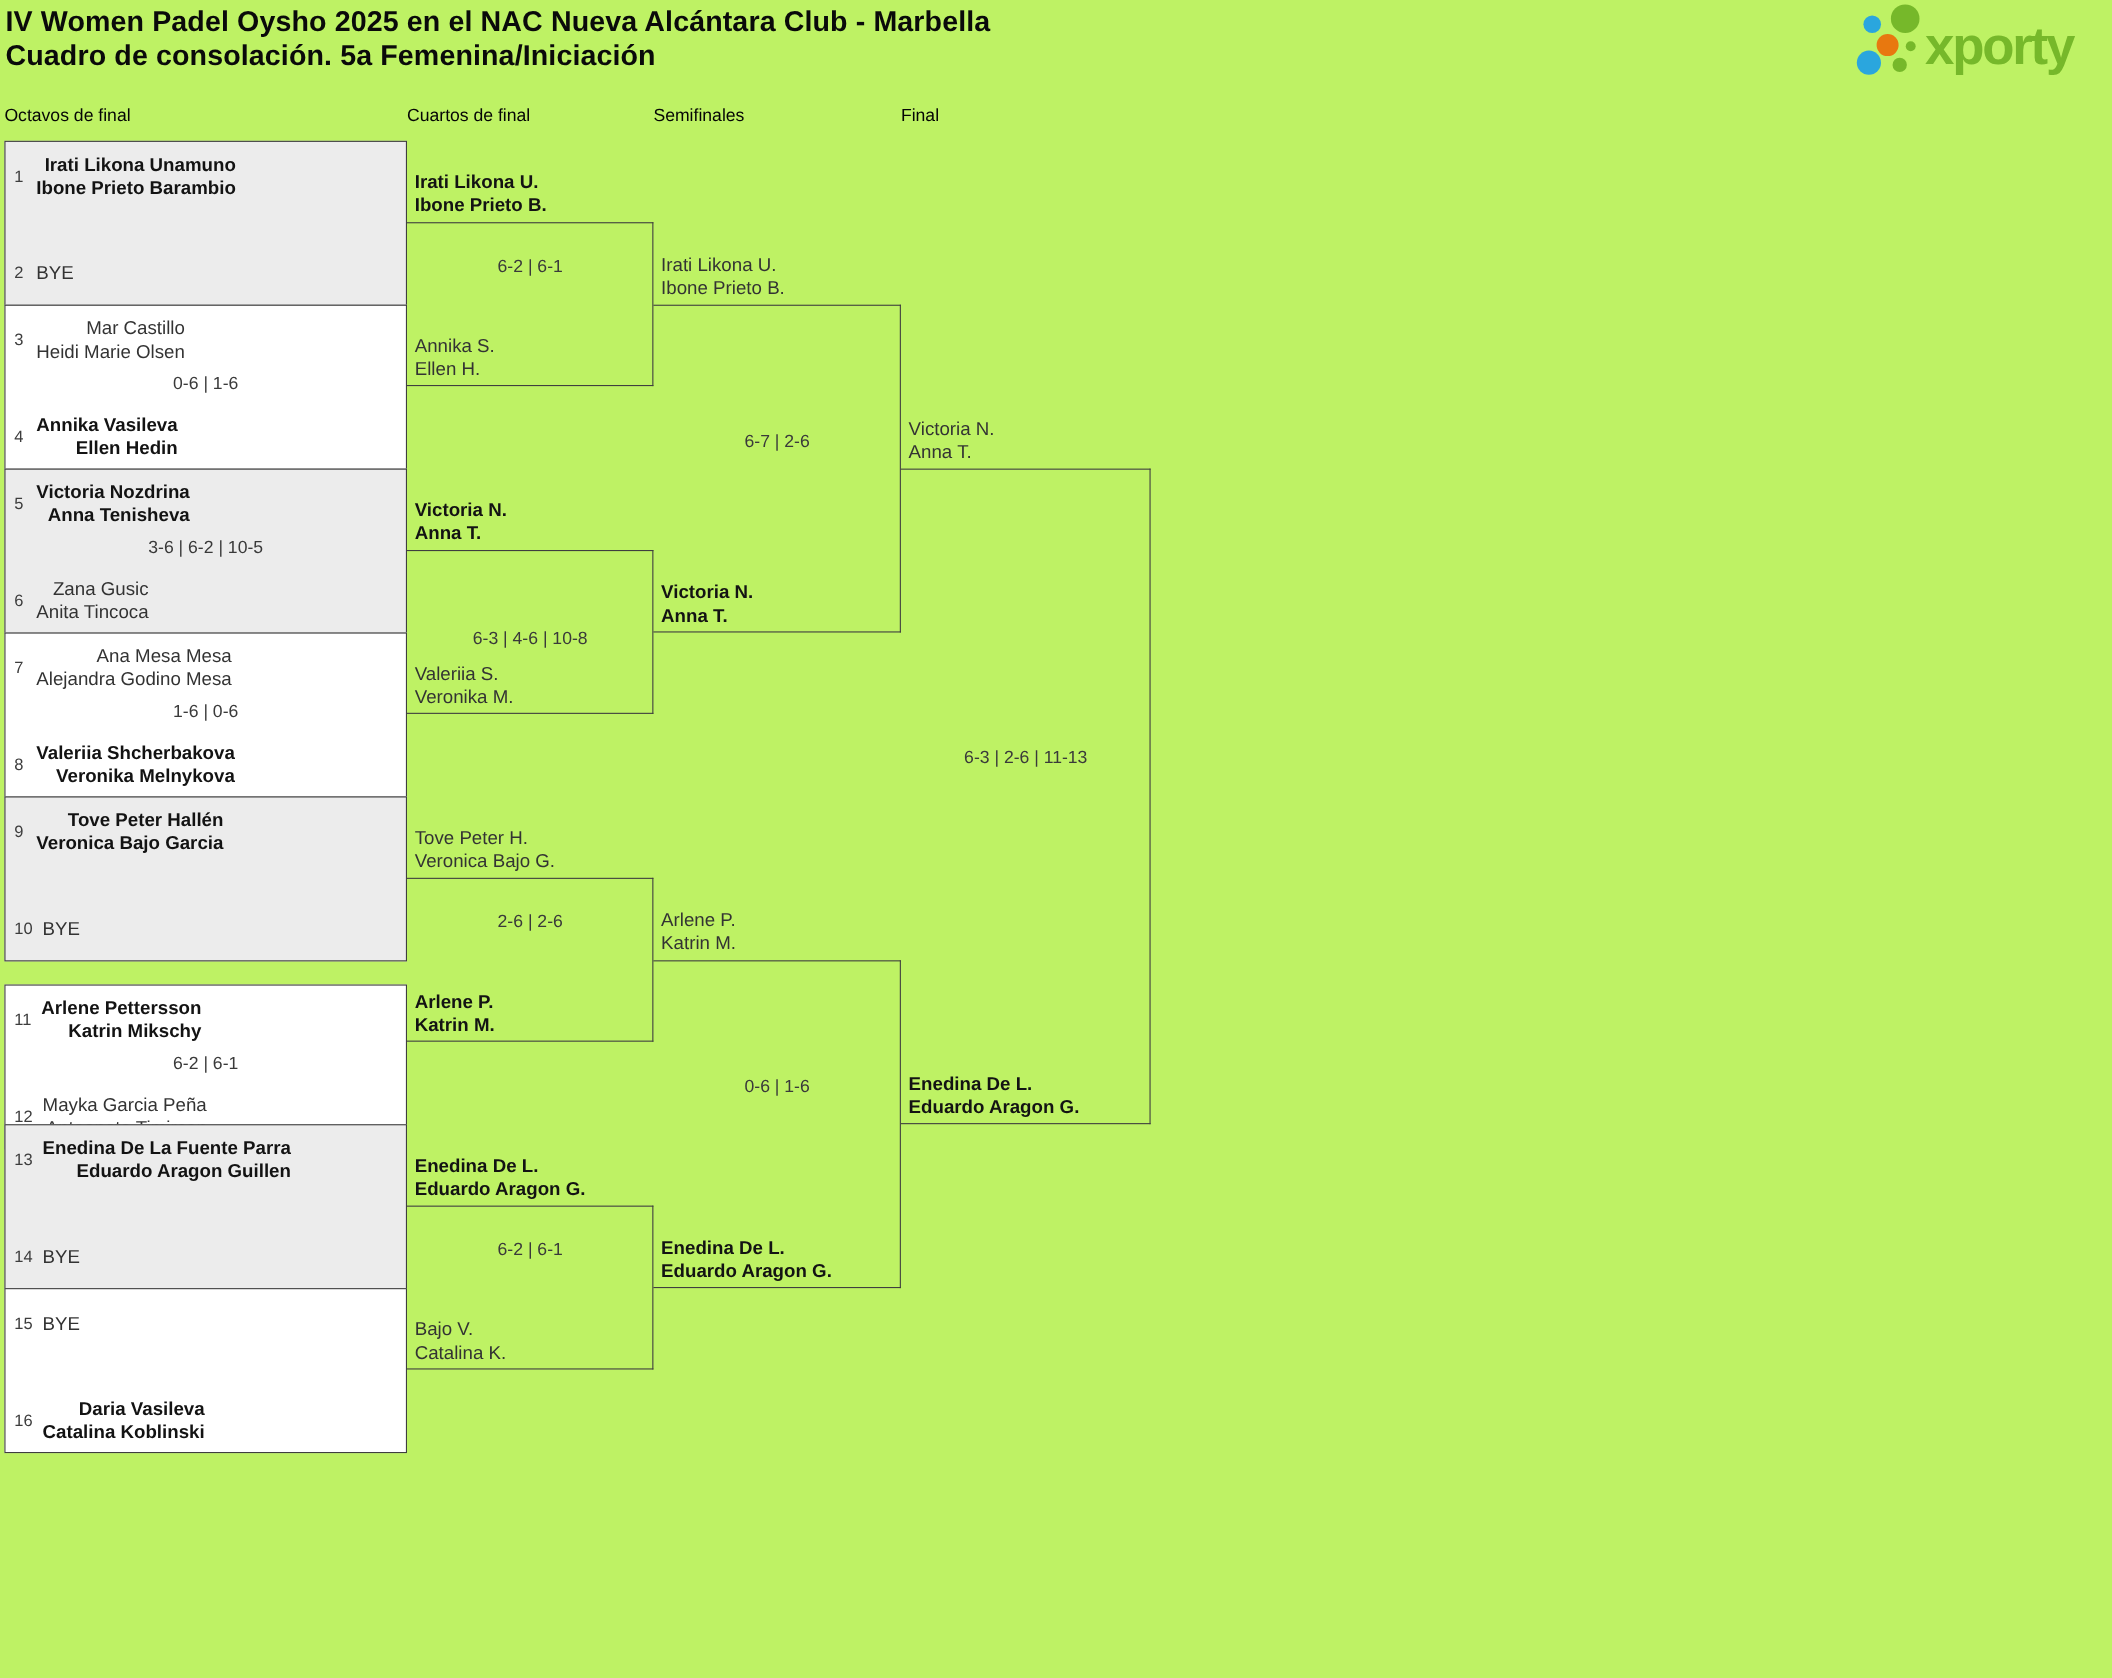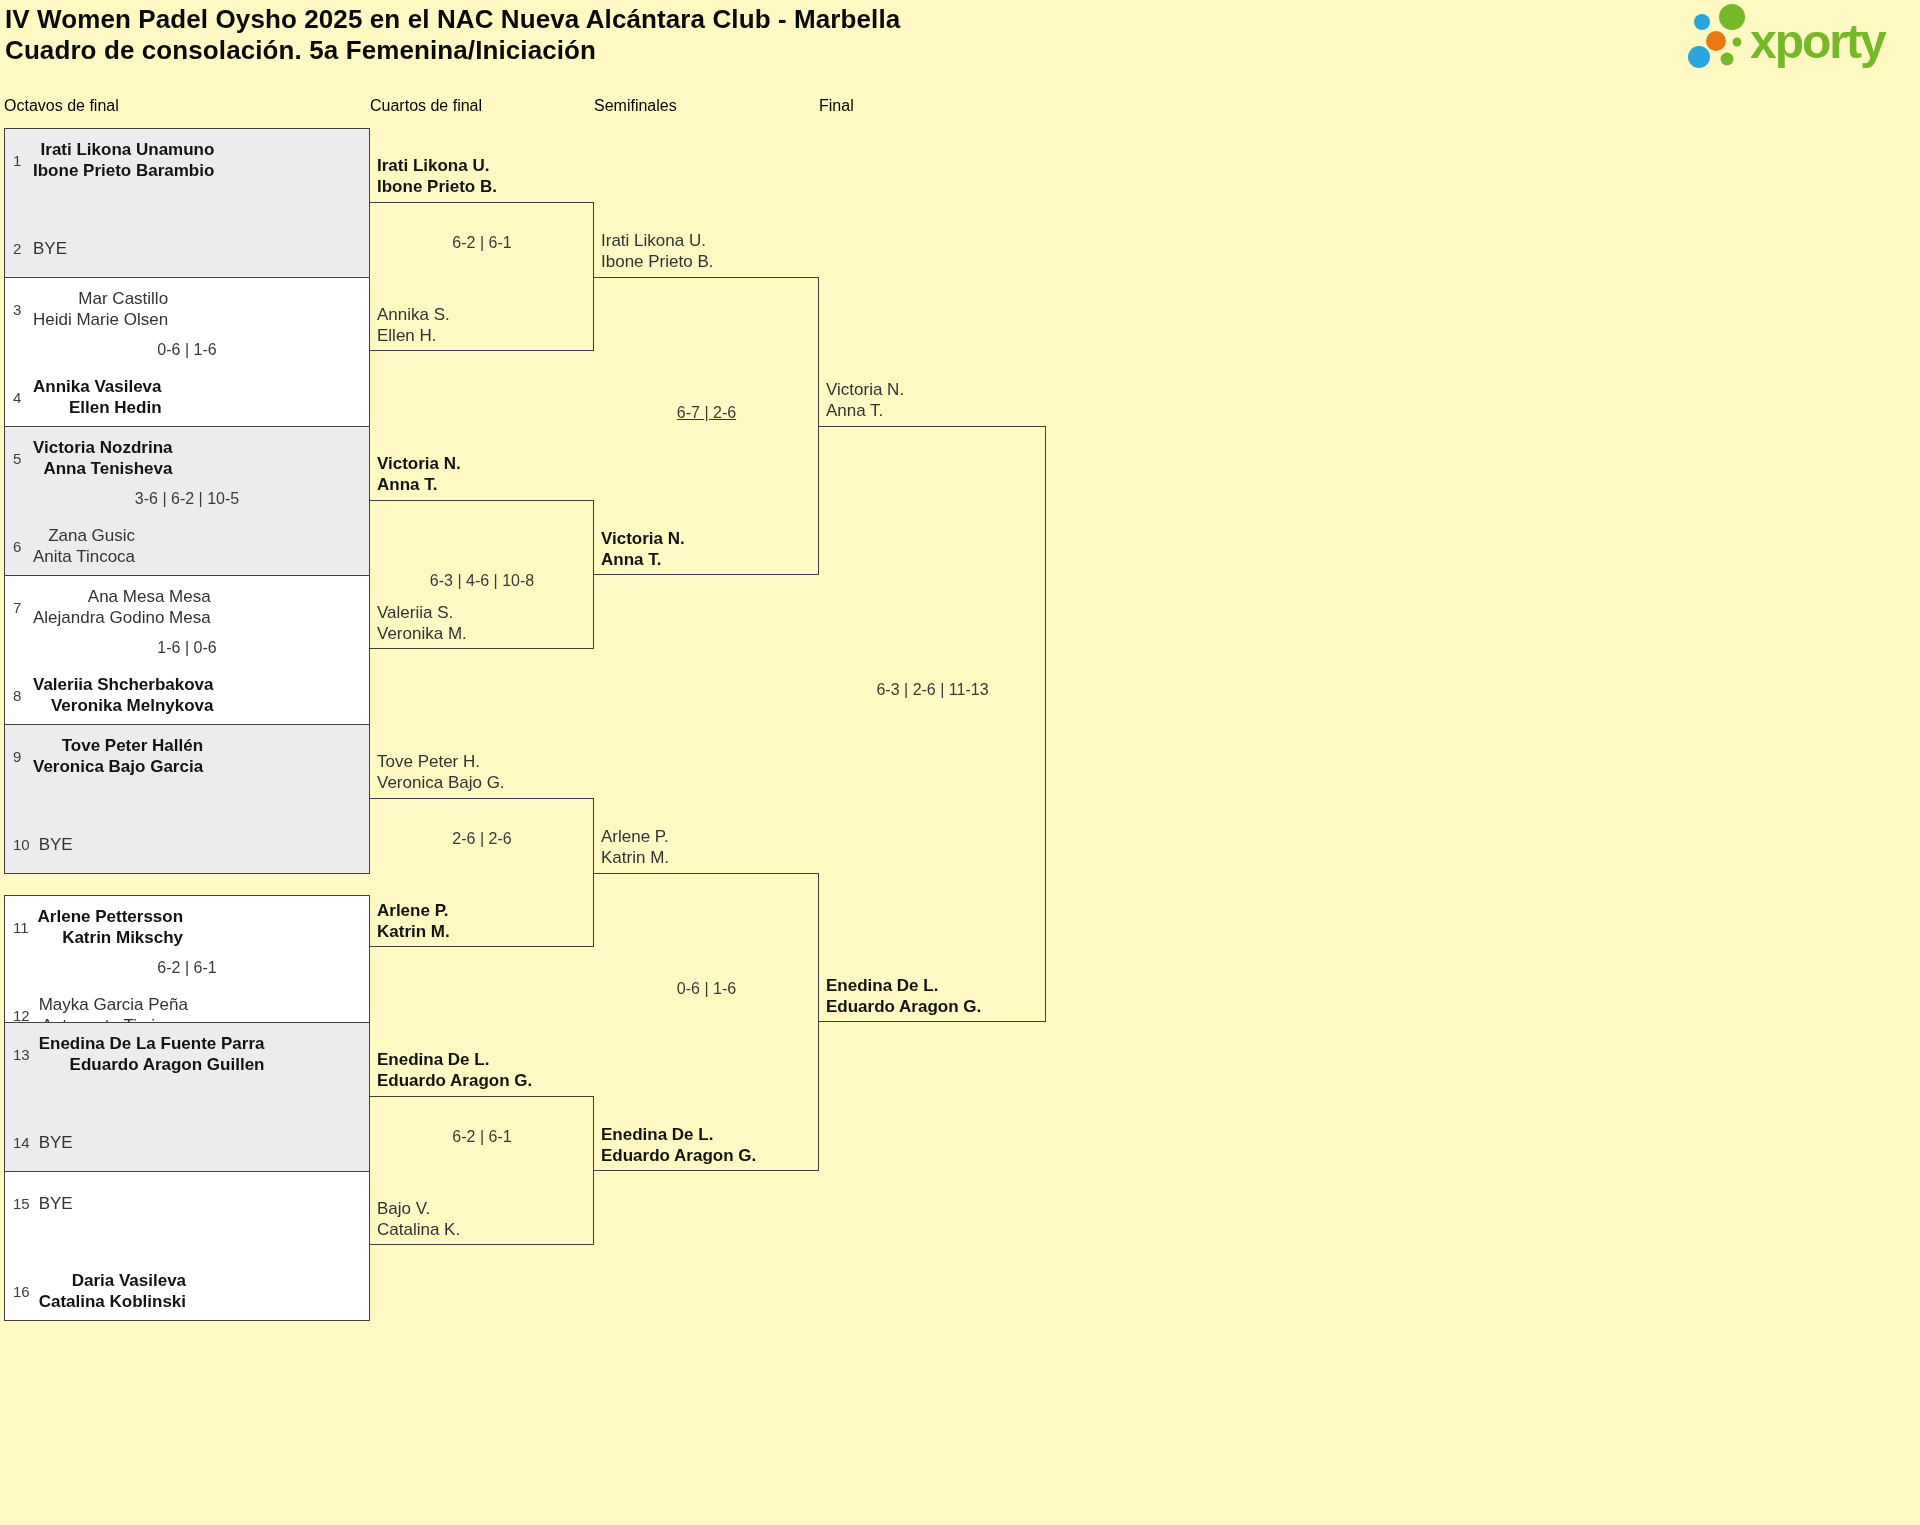--- a/index.html
+++ b/index.html
@@ -1,18 +1,18 @@
 <!DOCTYPE html>
 <html><head>
 <meta charset="utf-8">
 <style>
   html,body { margin:0; padding:0; background:#ffffff; }
   .page {
     position:relative; width:1920px; height:1525px; overflow:hidden;
-    background:#fef9c3; font-family:"Liberation Sans", sans-serif;
+    background:#bef264; font-family:"Liberation Sans", sans-serif;
     -webkit-font-smoothing:antialiased;
   }
   .title {
     position:absolute; left:5px; top:4px;
     font-size:26px; line-height:31px; font-weight:700; color:#0a0a0a;
     letter-spacing:0.1px;
   }
   .title div { white-space:nowrap; }
   .logo { position:absolute; left:1684px; top:2px; width:220px; height:70px; }
   .logo text { font-family:"Liberation Sans", sans-serif; font-weight:700; letter-spacing:-2px; }
@@ -269,21 +269,21 @@
     <span>Catalina K.</span>
   </div>
 
   <div class="mbox" style="left:594px;top:277px;width:225px;height:298px;"></div>
   <div class="mbox" style="left:594px;top:873px;width:225px;height:298px;"></div>
 
   <div class="adv" style="left:601px;bottom:1253px;">
     <span>Irati Likona U.</span>
     <span>Ibone Prieto B.</span>
   </div>
-  <div class="rsc" style="left:594px;width:225px;top:404px;text-decoration:underline;">6-7 | 2-6</div>
+  <div class="rsc" style="left:594px;width:225px;top:393px;">6-7 | 2-6</div>
   <div class="adv win" style="left:601px;bottom:955px;">
     <span>Victoria N.</span>
     <span>Anna T.</span>
   </div>
 
   <div class="adv" style="left:601px;bottom:657px;">
     <span>Arlene P.</span>
     <span>Katrin M.</span>
   </div>
   <div class="rsc" style="left:594px;width:225px;top:980px;">0-6 | 1-6</div>

